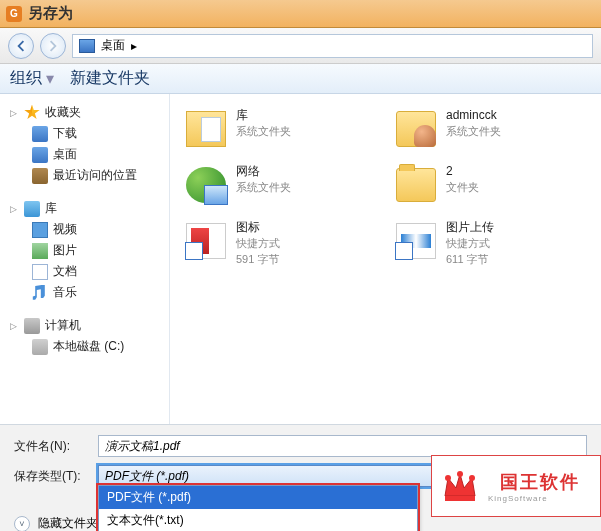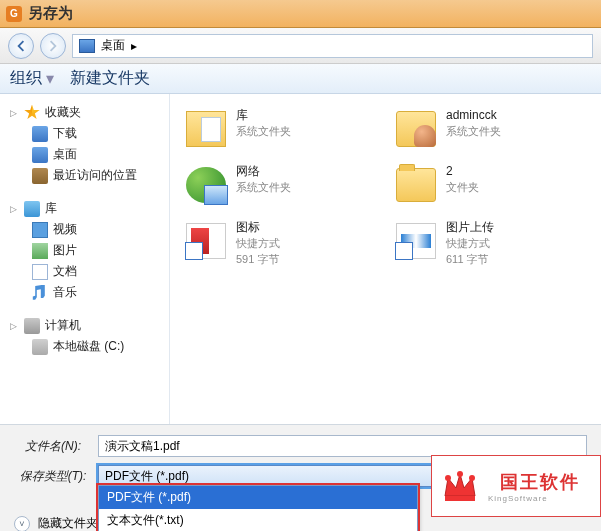--- a/index.html
+++ b/index.html
@@ -58,22 +58,22 @@
 .usr-big::after { content: ""; position: absolute; right: 0; bottom: 0; width: 22px; height: 22px; background: radial-gradient(circle at 35% 30%, #f3b58a, #b86a3a); border-radius: 50% 50% 20% 20%; }
 .sc-big { width: 40px; height: 36px; background: #fff; border: 1px solid #ccc; position: relative; }
 .sc-big::before { content: ""; position: absolute; left: 4px; top: 4px; width: 18px; height: 26px; background: linear-gradient(#e44,#b22); }
 .sc-big::after { content: ""; position: absolute; left: -2px; bottom: -2px; width: 16px; height: 16px; background: #fff; border: 1px solid #3b75c4; }
 .sc2-big { width: 40px; height: 36px; background: #fff; border: 1px solid #ccc; position: relative; }
 .sc2-big::before { content: ""; position: absolute; left: 4px; top: 10px; width: 30px; height: 14px; background: linear-gradient(90deg,#2a7fd4,#fff,#2a7fd4); }
 .sc2-big::after { content: ""; position: absolute; left: -2px; bottom: -2px; width: 16px; height: 16px; background: #fff; border: 1px solid #3b75c4; }
 
 .bottom { border-top: 1px solid #d0d8e0; background: #f2f2f2; padding: 10px 14px 6px 14px; position: relative; }
 .field-row { display: flex; align-items: center; margin-bottom: 8px; font-size: 12px; }
-.field-row label { width: 78px; text-align: center; margin-right: 6px; color: #222; font-style: italic; }
-.field-row input, .field-row .select { flex: 1; height: 22px; border: 1px solid #a8b8cc; background: #fff; padding: 0 6px; font-size: 12px; }
+.field-row label { width: 78px; text-align: left; margin-right: 6px; color: #222; }
+.field-row input, .field-row .select { flex: 1; height: 22px; border: 1px solid #a8b8cc; background: #fff; padding: 0 6px; font-size: 12px; font-style: italic; }
 .field-row .select { background: linear-gradient(#eaf2fc, #cfe2f7); border-color: #5a89c7; color: #000; display: flex; align-items: center; justify-content: space-between; outline: 2px solid #5aa0e6; }
 .dropdown { position: absolute; left: 98px; top: 60px; width: 320px; border: 1px solid #7a9cc6; box-shadow: 2px 2px 4px rgba(0,0,0,.2); z-index: 5; outline: 2px solid #d33; }
 .dropdown .opt { padding: 3px 8px; font-size: 12px; background: #fff; }
 .dropdown .opt.sel { background: #2a6fd4; color: #fff; }
 
 .hide-row { display: flex; align-items: center; gap: 8px; font-size: 12px; margin-top: 28px; }
 .hide-row .chev { width: 16px; height: 16px; border: 1px solid #a8b8cc; border-radius: 50%; display: flex; align-items: center; justify-content: center; font-size: 9px; color: #567; background: #fff; }
 
 .watermark { position: absolute; right: 0; bottom: 14px; width: 170px; height: 62px; border: 1px solid #d44; background: #fff; display: flex; align-items: center; padding: 4px 8px; gap: 8px; z-index: 10; }
 .watermark .crown { width: 40px; height: 40px; }

